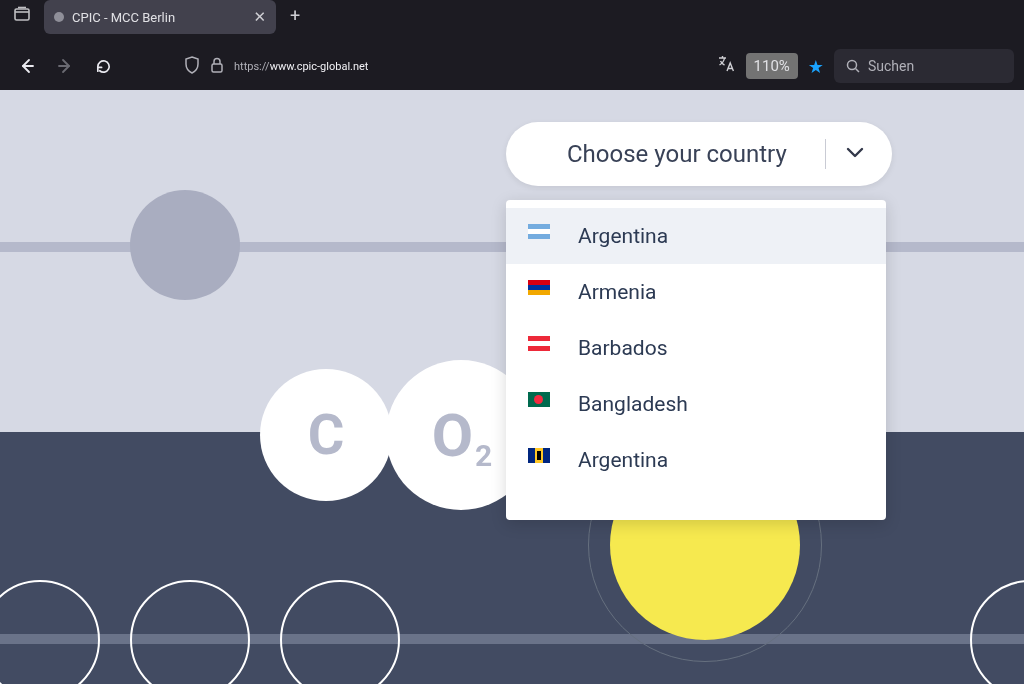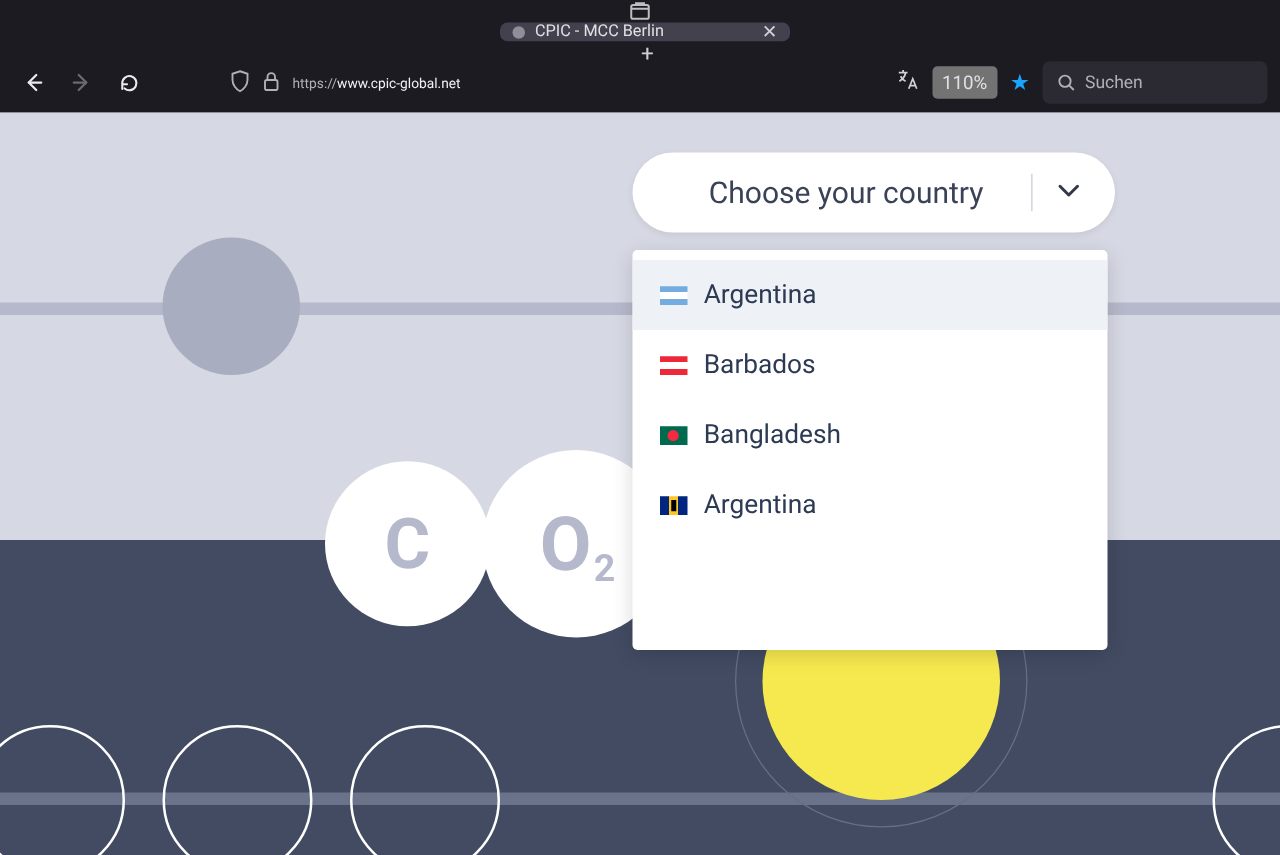--- a/index.html
+++ b/index.html
@@ -13,23 +13,22 @@
   
   .browser-chrome {
     background: #1c1b22;
     height: 90px;
     display: flex;
     flex-direction: column;
   }
   .tab-strip {
     height: 42px;
     display: flex;
-    align-items: center;
+    align-items: flex-start;
     padding-left: 8px;
-    flex-direction: column;
   }
   .devtools-btn {
     width: 28px;
     height: 28px;
     display: flex;
     align-items: center;
     justify-content: center;
     color: #bfbfc2;
     margin-right: 8px;
   }
@@ -236,22 +235,22 @@
     width:380px;
     background:#fff;
     border-radius:4px;
     box-shadow: 0 4px 16px rgba(0,0,0,0.15);
     padding:8px 0;
     overflow:hidden;
     height:320px;
   }
   .dropdown-item {
     display:flex;
-    align-items:center;
-    gap:13px;
+    align-items:flex-start;
+    gap:28px;
     padding:16px 22px;
     font-size:21px;
     color:#2c3a53;
     cursor:pointer;
   }
   .dropdown-item.hover {
     background:#eef1f6;
   }
   .flag {
     width:22px; height:15px;
@@ -391,20 +390,24 @@
         </svg>
     </span>
   </div>
 
   <div class="dropdown-list">
     <div class="dropdown-item hover">
       <span class="flag flag-ar"></span>
       <span>Argentina</span>
     </div>
     <div class="dropdown-item">
+      <span class="flag flag-am"></span>
+      <span>Armenia</span>
+    </div>
+    <div class="dropdown-item">
       <span class="flag flag-at"></span>
       <span>Barbados</span>
     </div>
     <div class="dropdown-item">
       <span class="flag flag-bd"></span>
       <span>Bangladesh</span>
     </div>
     <div class="dropdown-item">
       <span class="flag flag-bb"></span>
       <span>Argentina</span>

